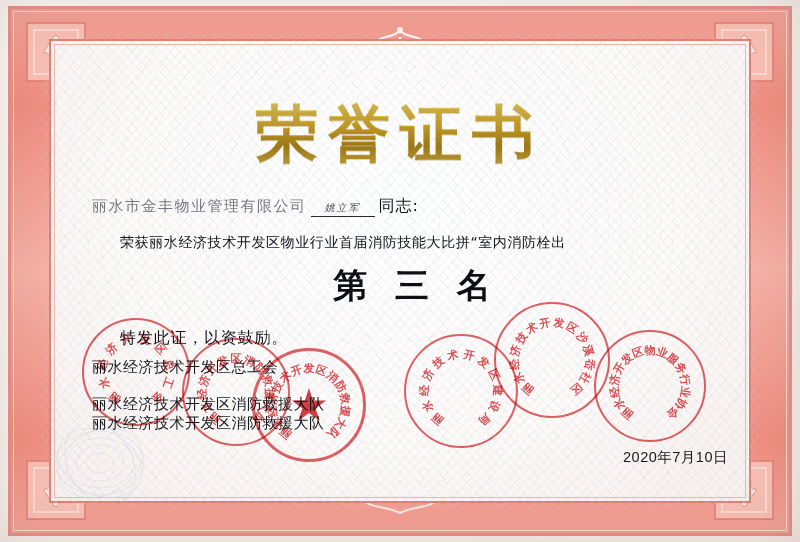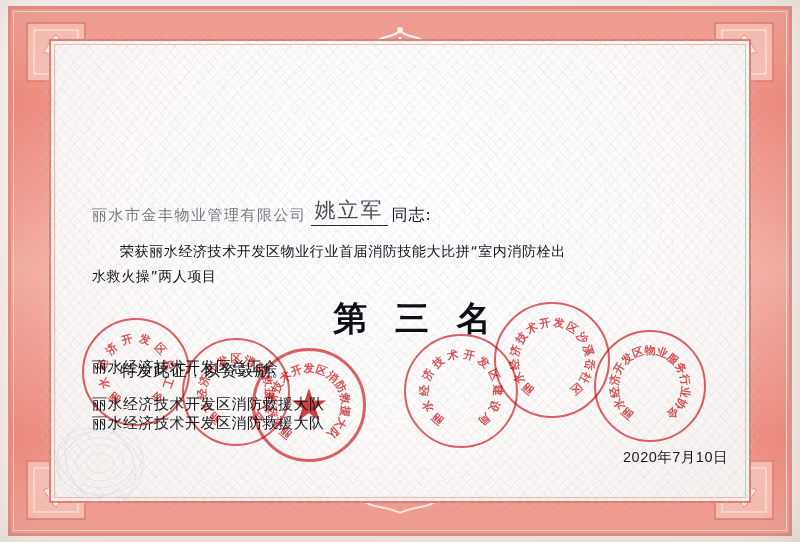--- a/index.html
+++ b/index.html
@@ -139,23 +139,24 @@
     padding-bottom: 1px;
   }
   .blank-underline {
     display: inline-block;
     border-bottom: 1.2px solid #2a2a2a;
     min-width: 56px;
     text-align: center;
     padding: 0 4px 1px 4px;
     margin: 0 4px;
     font-family: "DejaVu Serif", serif;
-    font-size: 21px;
+    font-size: 10px;
     color: #4c4a54;
     letter-spacing: 2px;
+    font-style: italic;
   }
   .comrade {
     font-size: 16px;
     letter-spacing: 1px;
     padding-bottom: 0px;
   }
   .line-body {
     margin-top: 13px;
     font-size: 14px;
     line-height: 1.75;
@@ -349,32 +350,32 @@
         <ellipse cx="48" cy="39" rx="34" ry="25"></ellipse>
         <ellipse cx="48" cy="39" rx="24" ry="18"></ellipse>
         <ellipse cx="48" cy="39" rx="14" ry="10"></ellipse>
         <ellipse cx="48" cy="39" rx="44" ry="32" transform="rotate(25 48 39)"></ellipse>
         <ellipse cx="48" cy="39" rx="44" ry="32" transform="rotate(-25 48 39)"></ellipse>
         <ellipse cx="48" cy="39" rx="44" ry="32" transform="rotate(60 48 39)"></ellipse>
       </g>
     </svg>
   </div>
 
+  <div class="title">荣誉证书</div>
 
   <div class="body-area">
 
     <div class="line-name">
       <span class="handwriting">丽水市金丰物业管理有限公司</span>
       <span class="blank-underline">姚立军</span>
       <span class="comrade">同志:</span>
     </div>
 
     <div class="line-body">
       <span>荣获丽水经济技术开发区物业行业首届消防技能大比拼“室内消防栓出</span>
-      <span class="second">水救火操”两人项目</span>
     </div>
 
     <div class="rank">第 三 名</div>
 
     <div class="award-note">特发此证，以资鼓励。</div>
   </div>
 
   <div class="signatures">
     <div class="sig-col left">
       <div class="sig-line">丽水经济技术开发区总工会</div>

